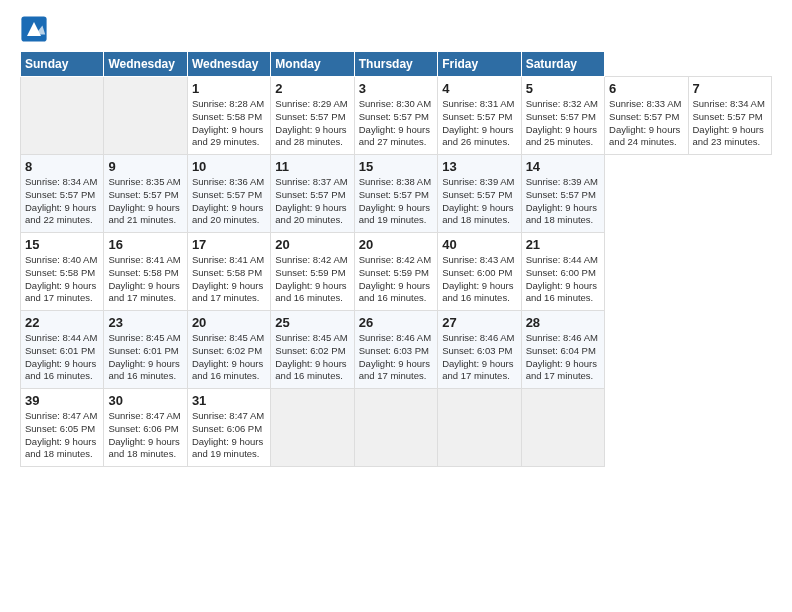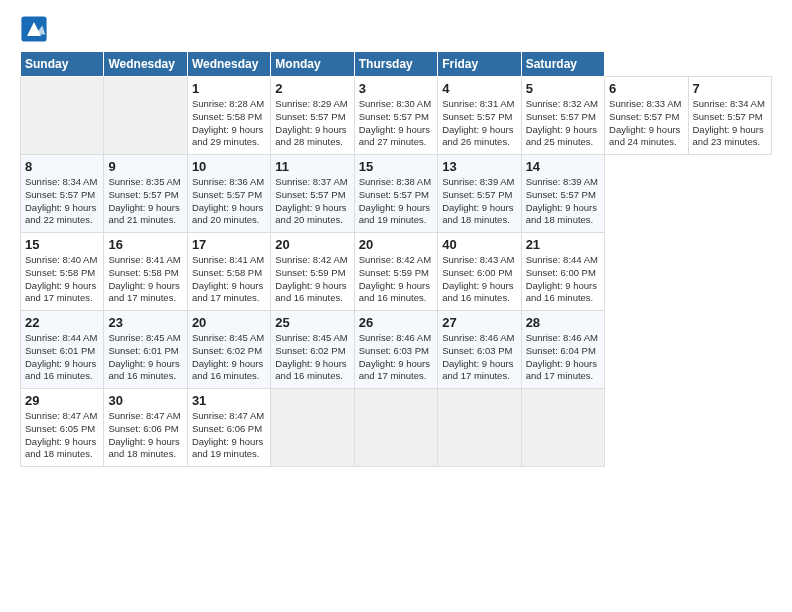--- a/index.html
+++ b/index.html
@@ -243,21 +243,21 @@
             <span class="day-num">27</span>
             <div class="cell-text">Sunrise: 8:46 AM<br>Sunset: 6:03 PM<br>Daylight: 9 hours<br>and 17 minutes.</div>
           </td>
           <td>
             <span class="day-num">28</span>
             <div class="cell-text">Sunrise: 8:46 AM<br>Sunset: 6:04 PM<br>Daylight: 9 hours<br>and 17 minutes.</div>
           </td>
         </tr>
         <tr>
           <td>
-            <span class="day-num">29</span>
+            <span class="day-num">39</span>
             <div class="cell-text">Sunrise: 8:47 AM<br>Sunset: 6:05 PM<br>Daylight: 9 hours<br>and 18 minutes.</div>
           </td>
           <td>
             <span class="day-num">30</span>
             <div class="cell-text">Sunrise: 8:47 AM<br>Sunset: 6:06 PM<br>Daylight: 9 hours<br>and 18 minutes.</div>
           </td>
           <td>
             <span class="day-num">31</span>
             <div class="cell-text">Sunrise: 8:47 AM<br>Sunset: 6:06 PM<br>Daylight: 9 hours<br>and 19 minutes.</div>
           </td>

